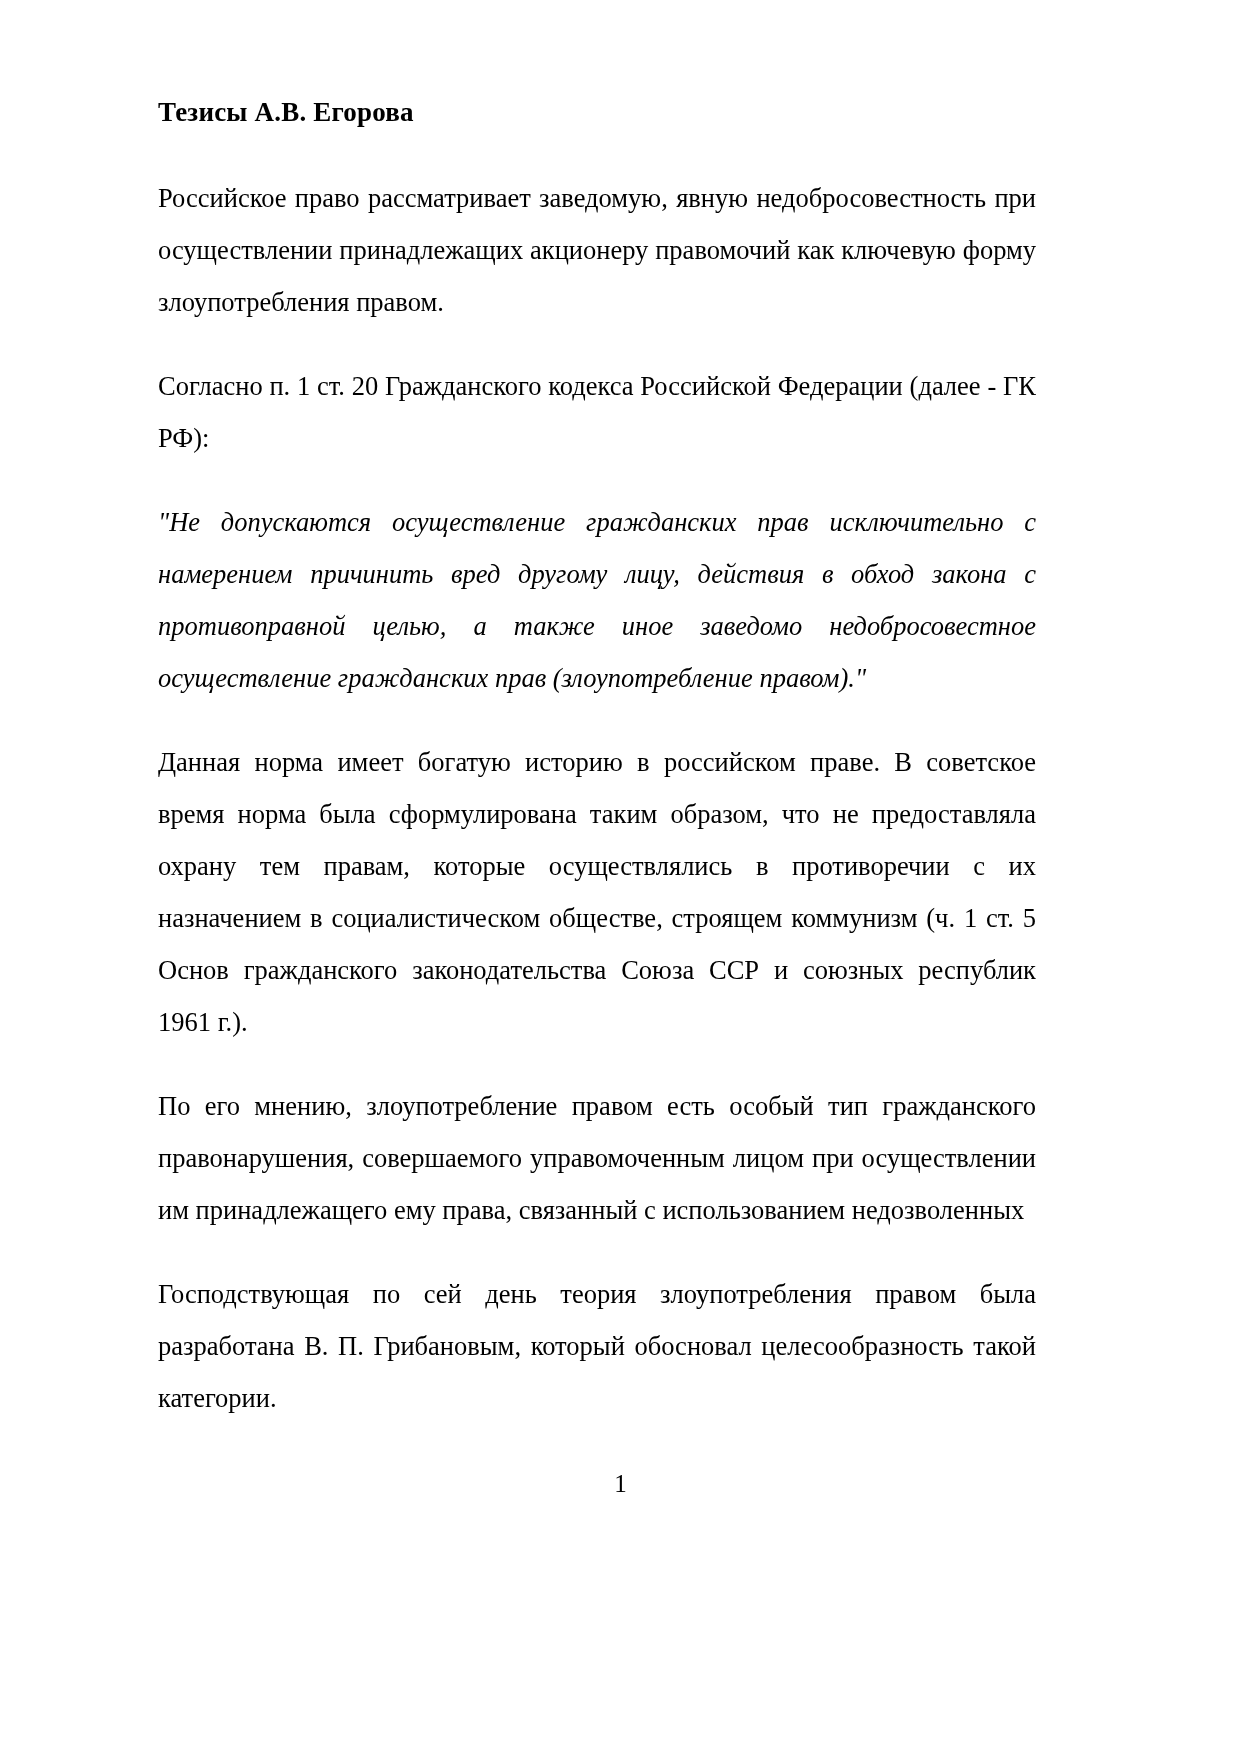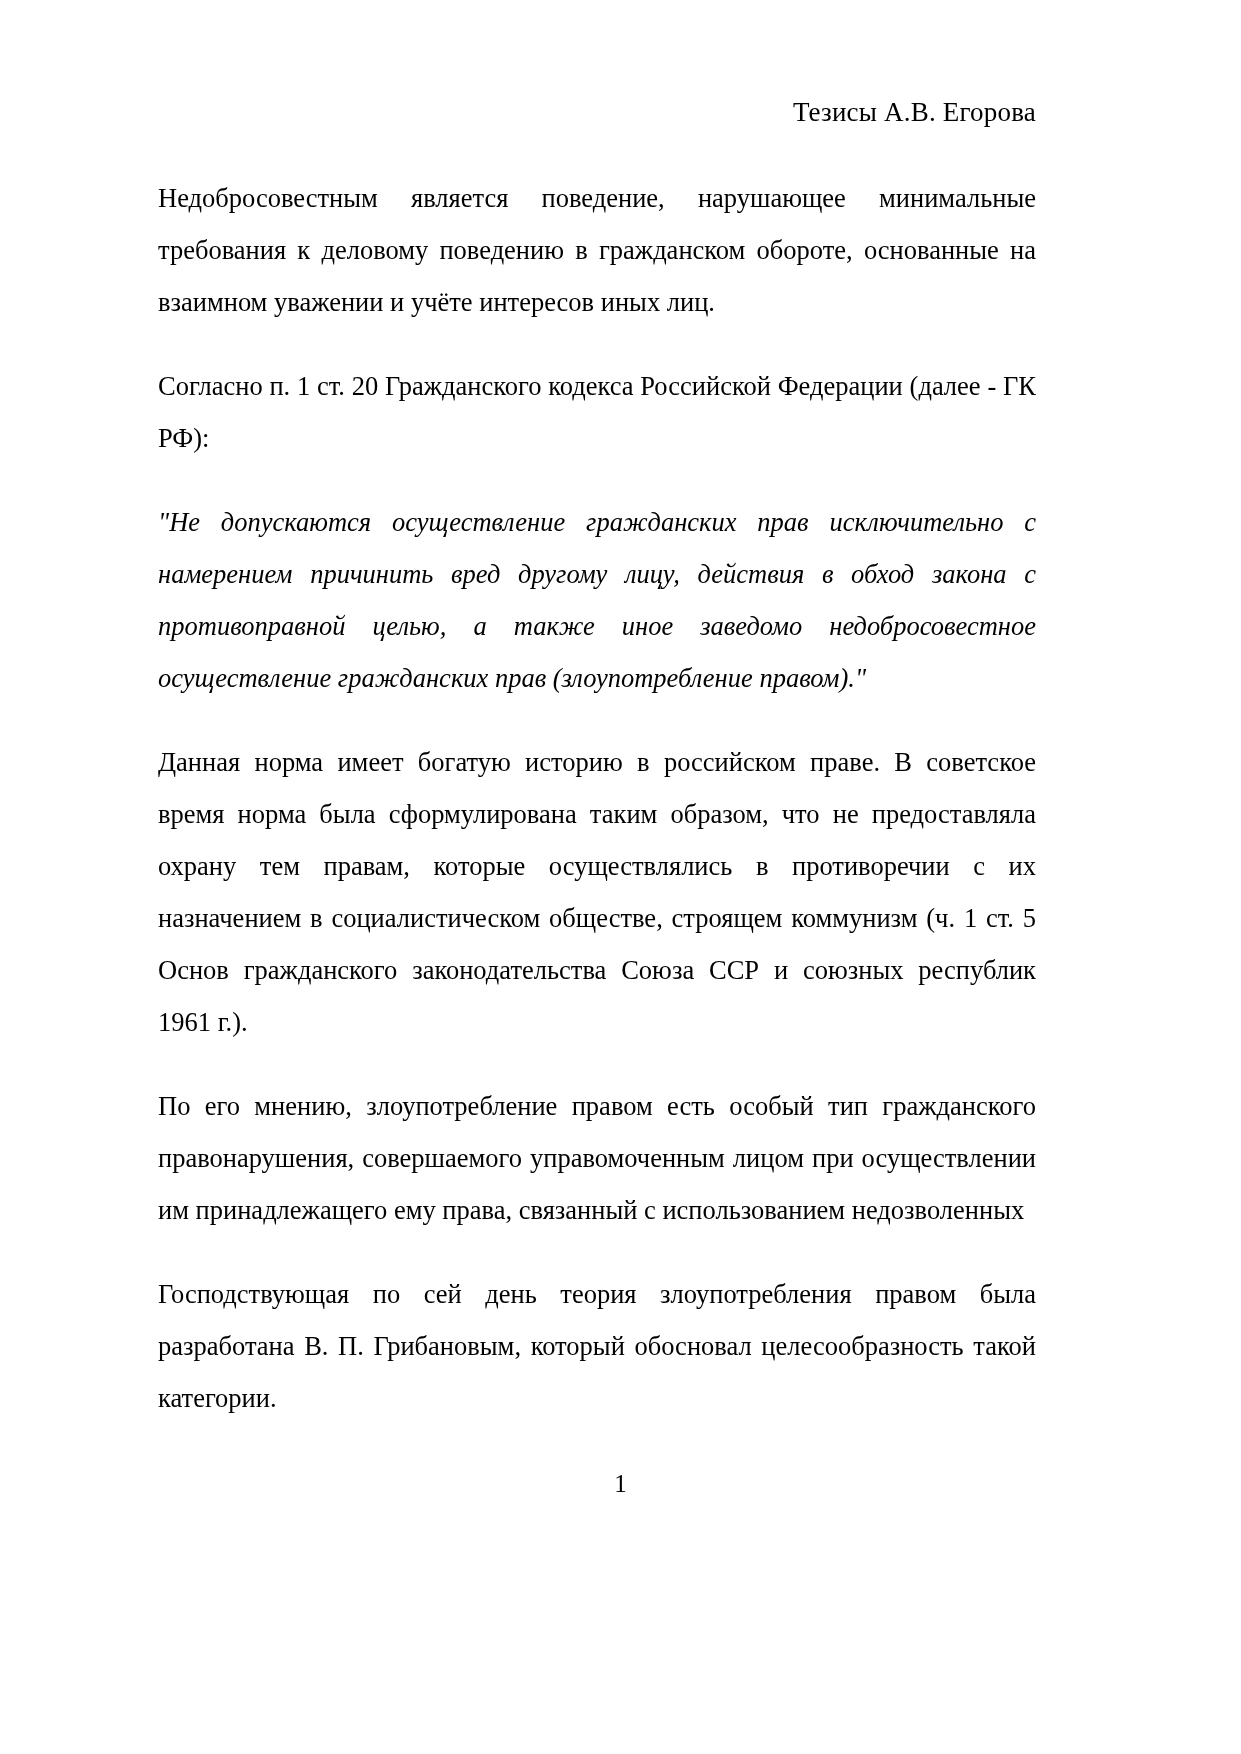--- a/index.html
+++ b/index.html
@@ -18,22 +18,22 @@
     color: #000000;
     overflow: hidden;
   }
   .content {
     position: absolute;
     left: 158px;
     top: 96px;
     width: 878px;
   }
   .doc-title {
-    text-align: right;
-    font-weight: normal;
+    text-align: left;
+    font-weight: bold;
     font-size: 27px;
     line-height: 1.2;
     margin: 0 0 44px 0;
     letter-spacing: 0.2px;
   }
   .para {
     text-align: justify;
     text-justify: inter-word;
     font-size: 26.5px;
     line-height: 52px;
@@ -58,22 +58,22 @@
 </style>
 </head>
 <body>
 
 <div class="page">
 
   <div class="content">
 
     <h1 class="doc-title">Тезисы А.В. Егорова</h1>
 
+    <p class="para">Российское право рассматривает заведомую, явную недобросовестность при осуществлении принадлежащих акционеру правомочий как ключевую форму злоупотребления правом.</p>
 
-    <p class="para">Недобросовестным является поведение, нарушающее минимальные требования к деловому поведению в гражданском обороте, основанные на взаимном уважении и учёте интересов иных лиц.</p>
 
     <p class="para">Согласно п. 1 ст. 20 Гражданского кодекса Российской Федерации (далее - ГК РФ):</p>
 
     <p class="para quote">"Не допускаются осуществление гражданских прав исключительно с намерением причинить вред другому лицу, действия в обход закона с противоправной целью, а также иное заведомо недобросовестное осуществление гражданских прав (злоупотребление правом)."</p>
 
     <p class="para">Данная норма имеет богатую историю в российском праве. В советское время норма была сформулирована таким образом, что не предоставляла охрану тем правам, которые осуществлялись в противоречии с их назначением в социалистическом обществе, строящем коммунизм (ч. 1 ст. 5 Основ гражданского законодательства Союза ССР и союзных республик 1961 г.).</p>
 
     <p class="para">По его мнению, злоупотребление правом есть особый тип гражданского правонарушения, совершаемого управомоченным лицом при осуществлении им принадлежащего ему права, связанный с использованием недозволенных</p>
 
     <p class="para">Господствующая по сей день теория злоупотребления правом была разработана В. П. Грибановым, который обосновал целесообразность такой категории.</p>

